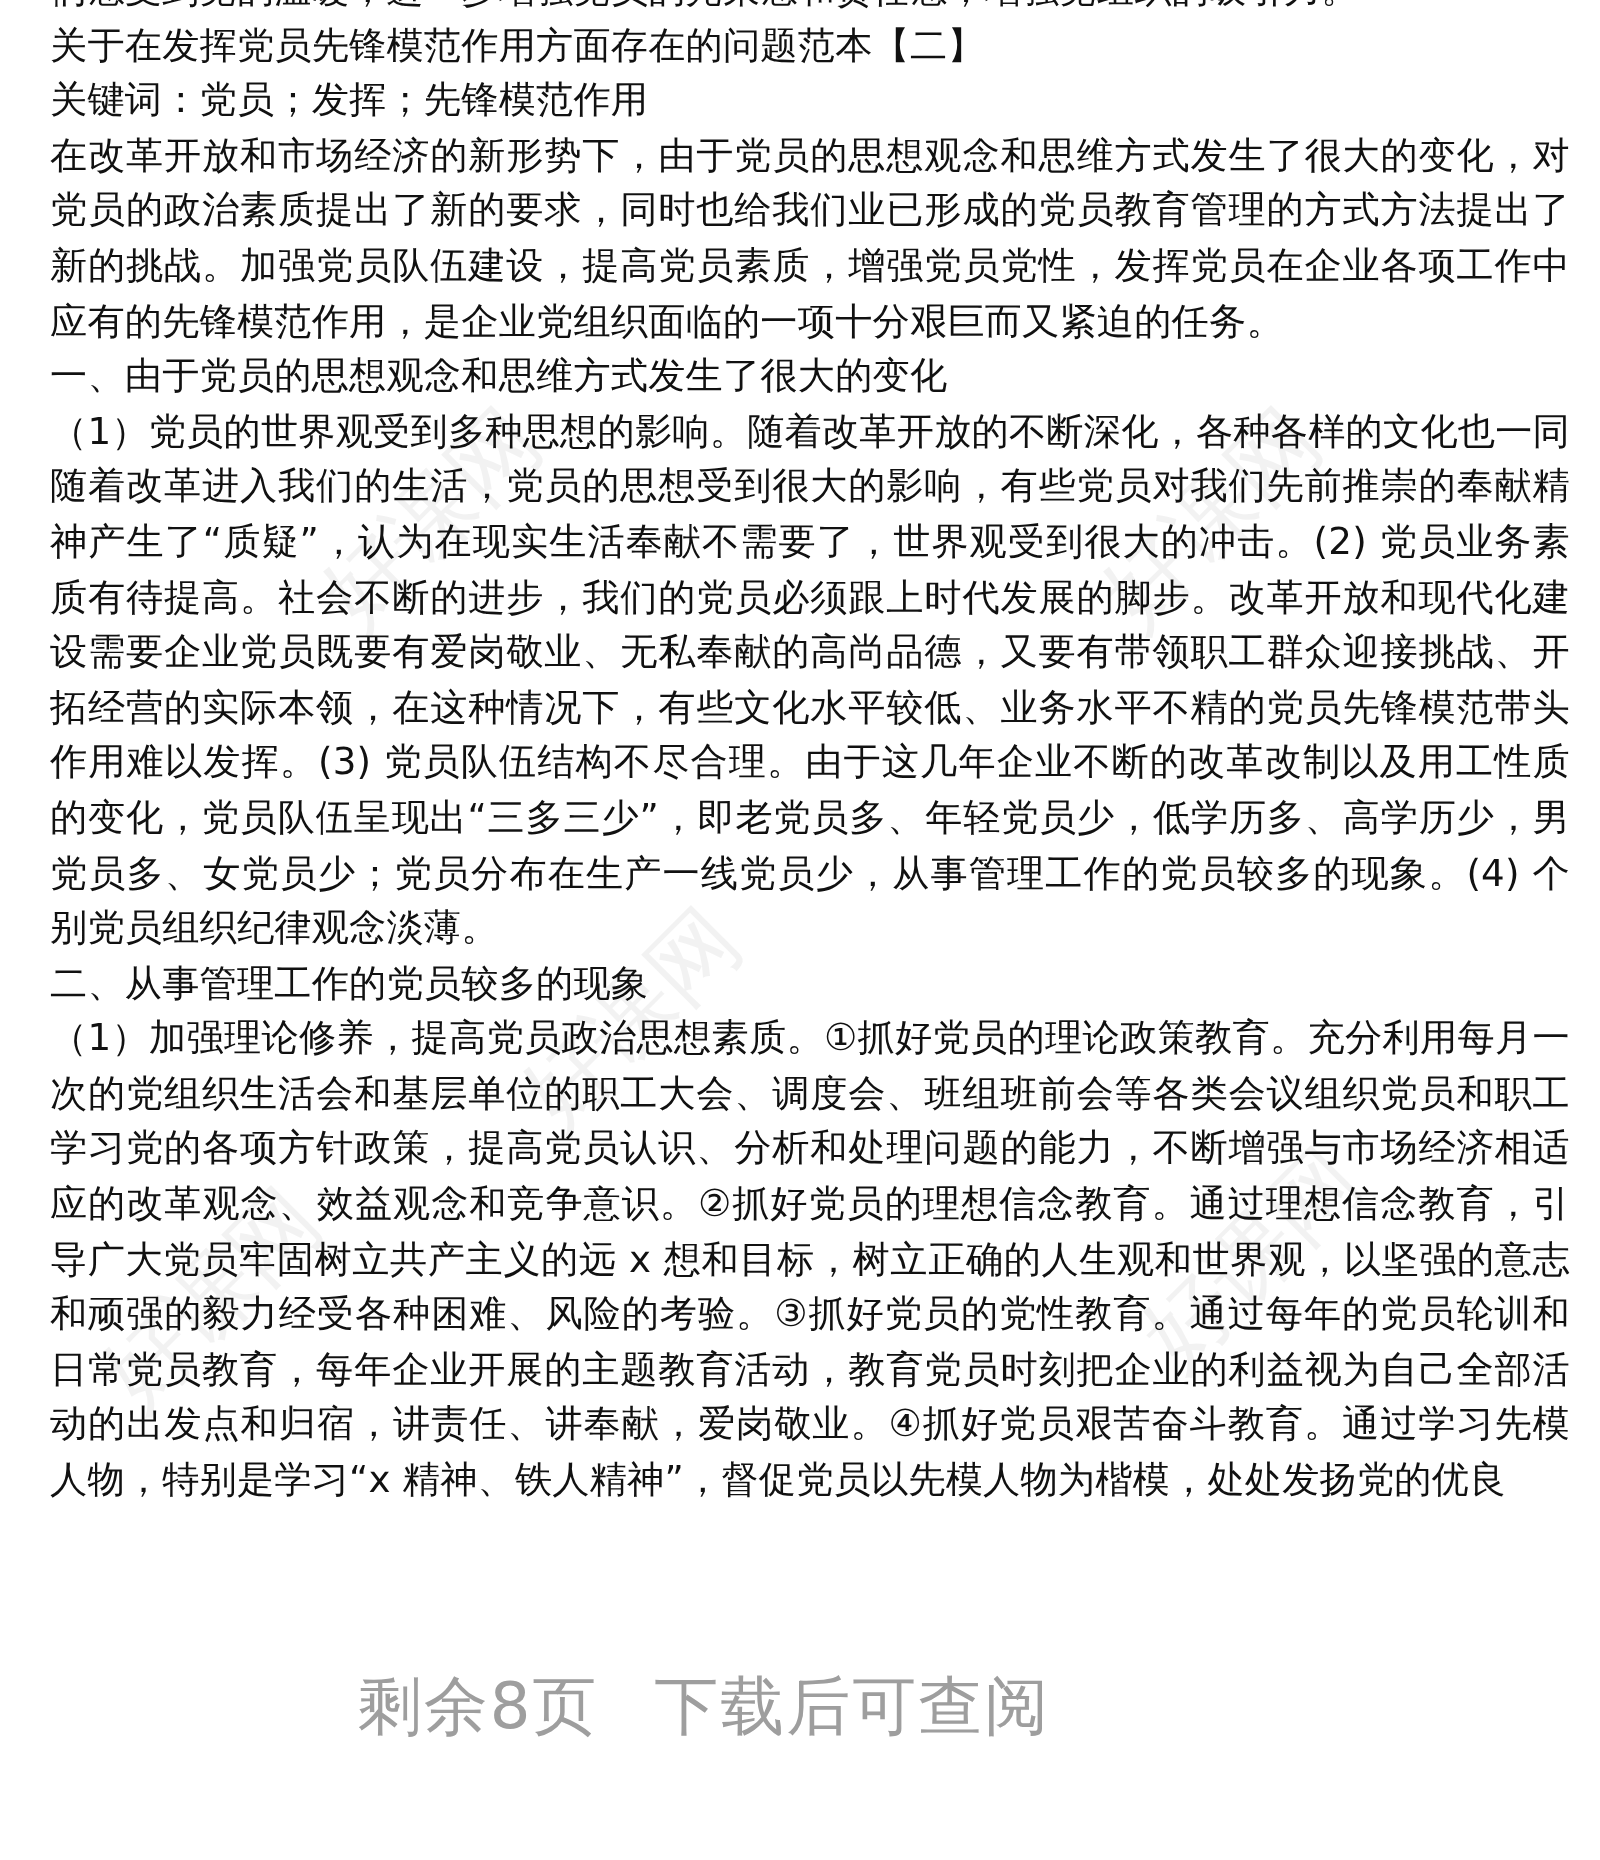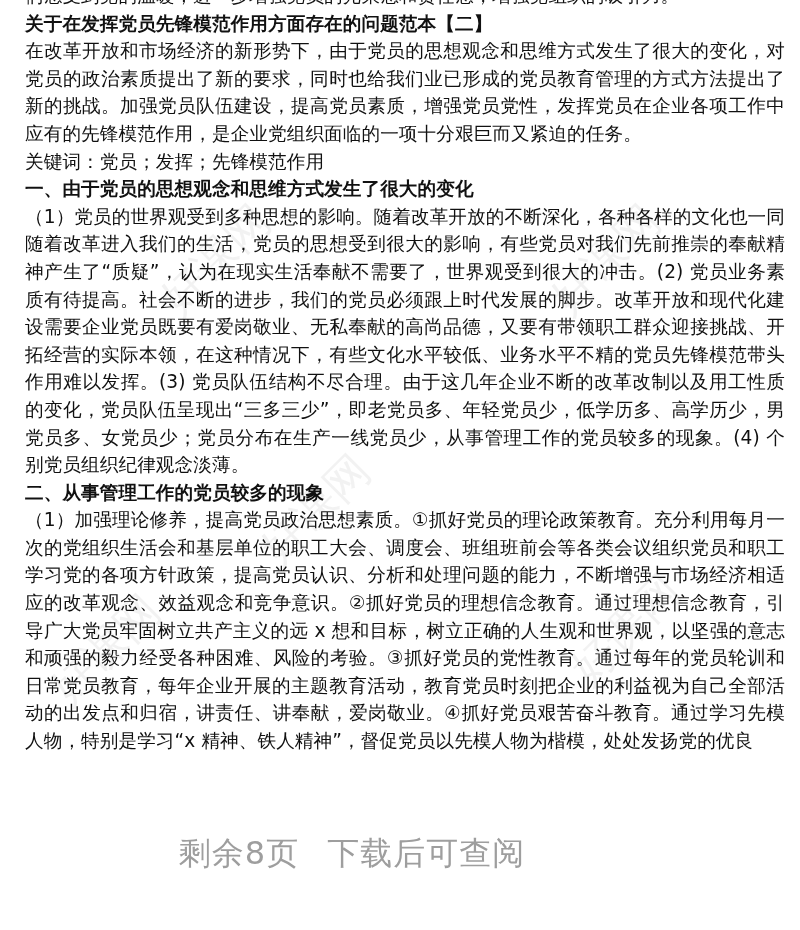--- a/index.html
+++ b/index.html
@@ -4,41 +4,41 @@
   <style>
     html, body { margin: 0; padding: 0; background: #ffffff; }
     body { width: 800px; height: 930px; overflow: hidden; position: relative; }
     .page {
       position: absolute; left: 25px; top: -18px; width: 760px;
       font-family: "DejaVu Sans", "Liberation Sans", sans-serif;
       font-size: 18.6px; line-height: 27.6px; color: #111111;
       letter-spacing: 0.1px;
     }
     .page p { margin: 0; text-align: justify; text-align-last: left; }
-    .page p.bold { font-weight: bold; }
+    .page p.bold { font-weight: normal; }
     .watermark {
       position: absolute; color: rgba(0,0,0,0.05); font-size: 44px;
       font-family: "DejaVu Sans", sans-serif; transform: rotate(-45deg);
       pointer-events: none; white-space: nowrap;
     }
     .remaining {
       position: absolute; left: 0; width: 704px; top: 832px; text-align: center;
       font-family: "DejaVu Sans", "Liberation Sans", sans-serif;
       font-size: 32px; color: #9e9e9e; letter-spacing: 1px;
     }
     .remaining span { margin: 0 14px; }
   </style>
 </head>
 <body>
 
 <div class="page">
   <p>们感受到党的温暖，进一步增强党员的光荣感和责任感，增强党组织的吸引力。</p>
   <p class="bold">关于在发挥党员先锋模范作用方面存在的问题范本【二】</p>
+  <p>关键词：党员；发挥；先锋模范作用</p>
   <p>在改革开放和市场经济的新形势下，由于党员的思想观念和思维方式发生了很大的变化，对党员的政治素质提出了新的要求，同时也给我们业已形成的党员教育管理的方式方法提出了新的挑战。加强党员队伍建设，提高党员素质，增强党员党性，发挥党员在企业各项工作中应有的先锋模范作用，是企业党组织面临的一项十分艰巨而又紧迫的任务。</p>
-  <p>关键词：党员；发挥；先锋模范作用</p>
   <p class="bold">一、由于党员的思想观念和思维方式发生了很大的变化</p>
   <p>（1）党员的世界观受到多种思想的影响。随着改革开放的不断深化，各种各样的文化也一同随着改革进入我们的生活，党员的思想受到很大的影响，有些党员对我们先前推崇的奉献精神产生了“质疑”，认为在现实生活奉献不需要了，世界观受到很大的冲击。(2) 党员业务素质有待提高。社会不断的进步，我们的党员必须跟上时代发展的脚步。改革开放和现代化建设需要企业党员既要有爱岗敬业、无私奉献的高尚品德，又要有带领职工群众迎接挑战、开拓经营的实际本领，在这种情况下，有些文化水平较低、业务水平不精的党员先锋模范带头作用难以发挥。(3) 党员队伍结构不尽合理。由于这几年企业不断的改革改制以及用工性质的变化，党员队伍呈现出“三多三少”，即老党员多、年轻党员少，低学历多、高学历少，男党员多、女党员少；党员分布在生产一线党员少，从事管理工作的党员较多的现象。(4) 个别党员组织纪律观念淡薄。</p>
   <p class="bold">二、从事管理工作的党员较多的现象</p>
   <p>（1）加强理论修养，提高党员政治思想素质。①抓好党员的理论政策教育。充分利用每月一次的党组织生活会和基层单位的职工大会、调度会、班组班前会等各类会议组织党员和职工学习党的各项方针政策，提高党员认识、分析和处理问题的能力，不断增强与市场经济相适应的改革观念、效益观念和竞争意识。②抓好党员的理想信念教育。通过理想信念教育，引导广大党员牢固树立共产主义的远 x 想和目标，树立正确的人生观和世界观，以坚强的意志和顽强的毅力经受各种困难、风险的考验。③抓好党员的党性教育。通过每年的党员轮训和日常党员教育，每年企业开展的主题教育活动，教育党员时刻把企业的利益视为自己全部活动的出发点和归宿，讲责任、讲奉献，爱岗敬业。④抓好党员艰苦奋斗教育。通过学习先模人物，特别是学习“x 精神、铁人精神”，督促党员以先模人物为楷模，处处发扬党的优良</p>
 </div>
 
 <div class="watermark" style="left:150px; top:230px;">好课网</div>
 <div class="watermark" style="left:540px; top:230px;">好课网</div>
 <div class="watermark" style="left:250px; top:480px;">好课网</div>
 <div class="watermark" style="left:40px; top:620px;">好课网</div>

